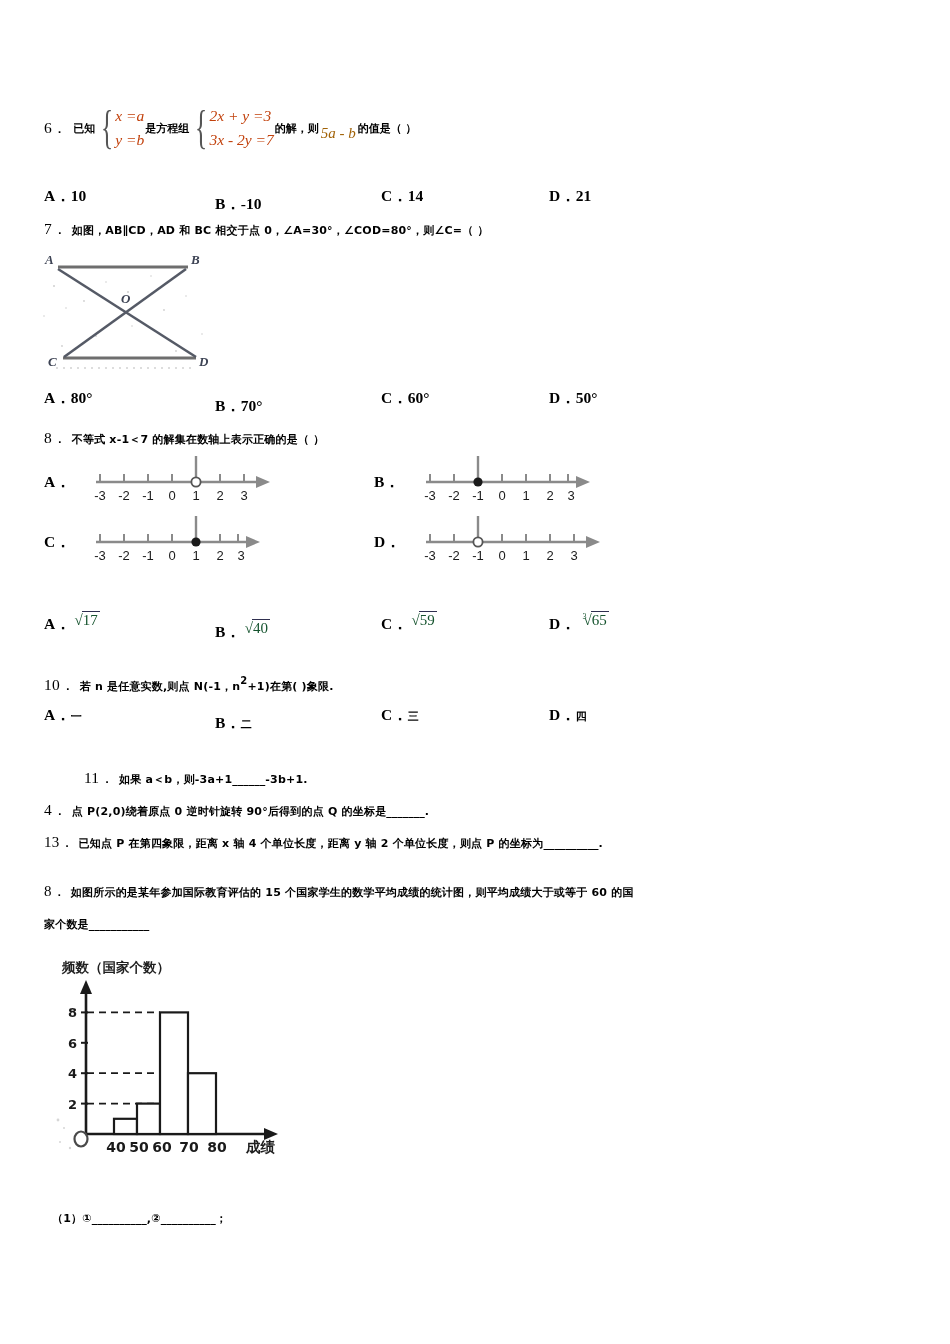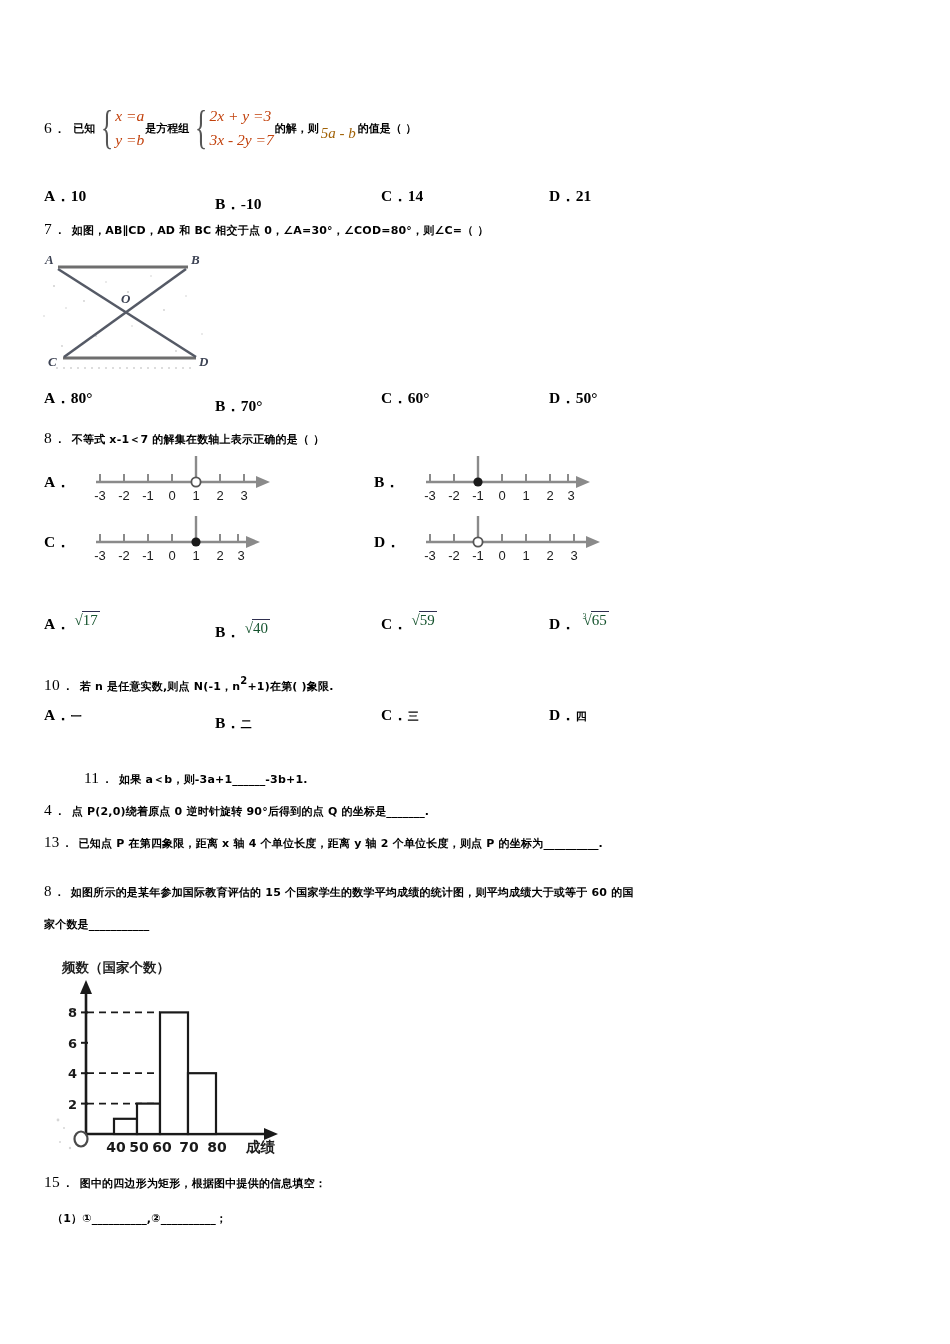--- a/index.html
+++ b/index.html
@@ -466,21 +466,17 @@
 
       <g fill="#d6d6d6">
         <circle cx="10" cy="168" r="1.4"></circle>
           <circle cx="16" cy="176" r="1"></circle>
         <circle cx="22" cy="196" r="1.2"></circle>
           <circle cx="12" cy="190" r="1"></circle>
       </g>
     </svg>
   </div>
 
-  <div class="qline" style="left:44px; top:1172px;">
-    <span class="qnum">15．</span>
-    <span class="cjk">图中的四边形为矩形，根据图中提供的信息填空：</span>
-  </div>
   <div class="qline" style="left:52px; top:1207px;">
     <span class="cjk">（1）①</span><span class="cjk blank">__________</span><span class="cjk">,②</span><span class="cjk blank">__________</span><span class="cjk">；</span>
   </div>
 
 </div>
 
 </body></html>

